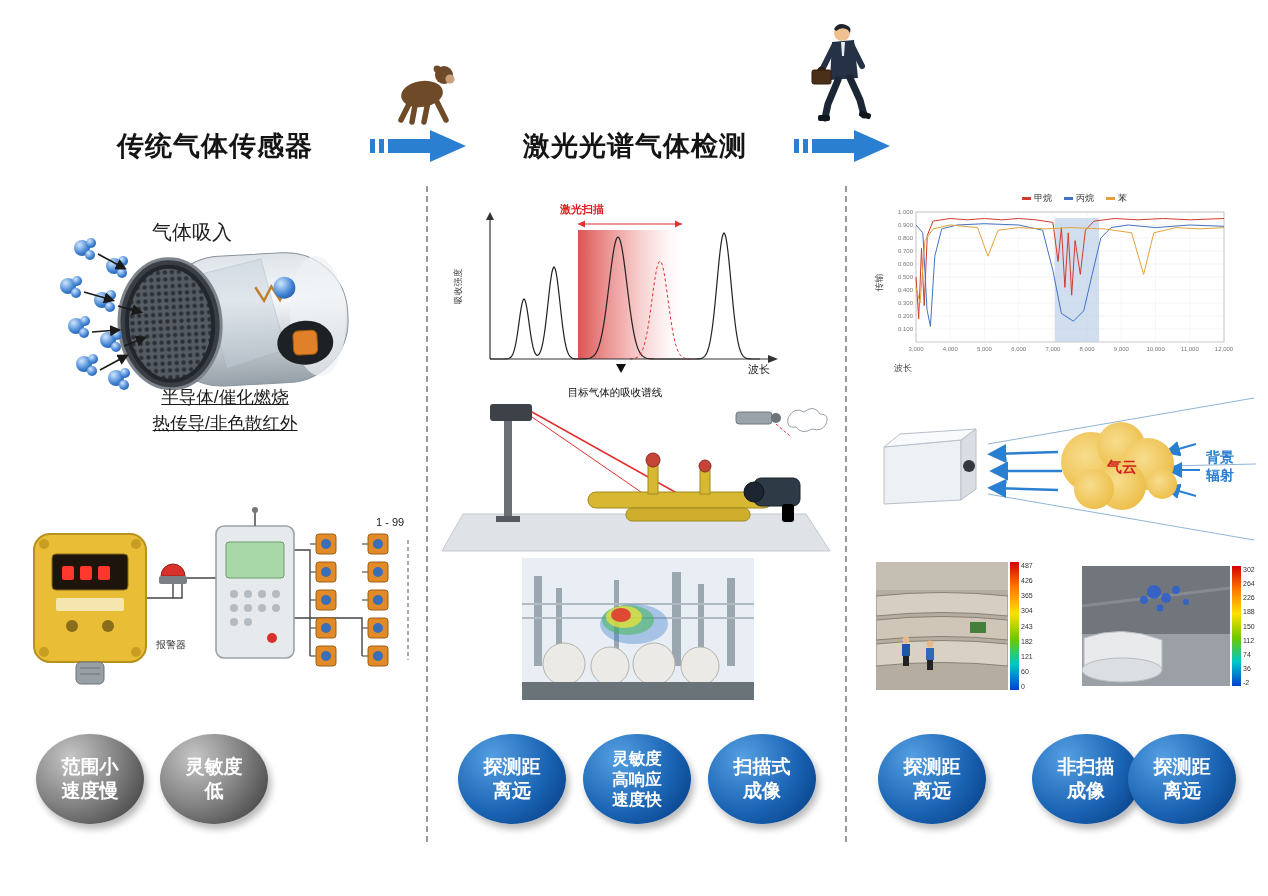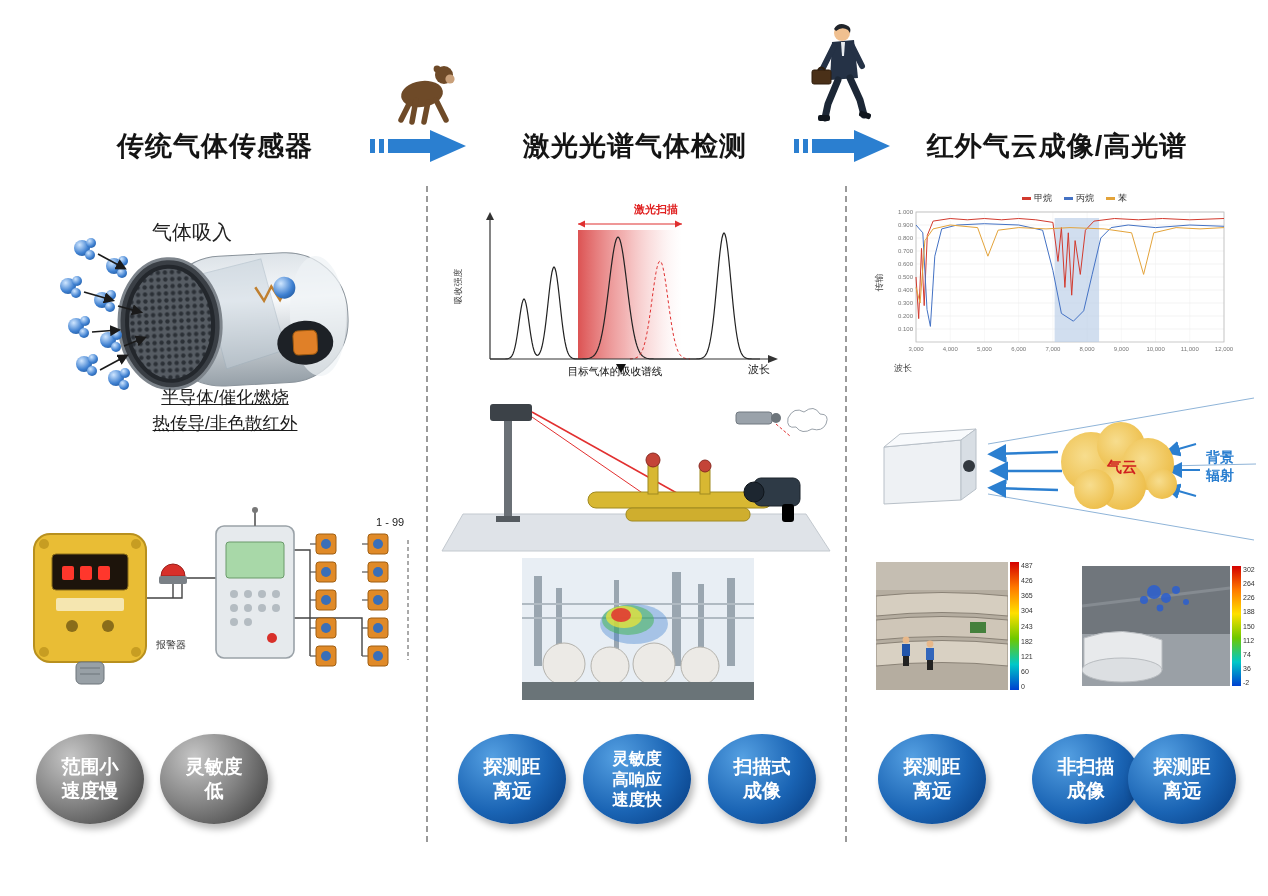--- a/index.html
+++ b/index.html
@@ -11,42 +11,41 @@
   .small-label{position:absolute;font-size:20px;color:#222;}
   .tech-text{position:absolute;font-size:17.5px;line-height:1.5;text-align:center;white-space:pre-line;color:#1a1a1a;}
   .badge{position:absolute;width:108px;height:90px;border-radius:50%;display:flex;align-items:center;justify-content:center;
          text-align:center;color:#fff;font-weight:bold;font-size:19px;line-height:1.25;white-space:pre-line;
          box-shadow:3px 5px 7px rgba(0,0,0,.28);}
   .badge.gray{background:radial-gradient(circle at 32% 26%,#c6c6c6,#838383 48%,#454545 88%);}
   .badge.blue{background:radial-gradient(circle at 32% 26%,#55a0e2,#1a64b4 55%,#083f85 92%);}
   .badge.lines3{font-size:16.5px;}
   .chart-wrap{position:absolute;background:#fff;}
   .chart-overlay{position:absolute;pointer-events:none;}
-  .laser-scan-label{color:#e02020;font-weight:bold;font-size:11px;text-align:right;}
+  .laser-scan-label{color:#e02020;font-weight:bold;font-size:11px;text-align:left;}
   .axis-label{font-size:11px;color:#222;}
   .axis-label-small{font-size:9px;color:#444;}
   .rot{transform:rotate(-90deg);transform-origin:center;}
   .caption{font-size:10.5px;color:#111;text-align:center;}
   .legend-row{position:absolute;display:flex;gap:12px;align-items:center;font-size:9px;color:#333;justify-content:flex-end;}
   .legend-row .leg-item{display:flex;align-items:center;gap:3px;}
   .legend-row .sw{display:inline-block;width:9px;height:3px;}
   .thermal{position:absolute;display:flex;align-items:stretch;gap:2px;}
   .cbar{width:9px;height:100%;}
   .cbar.rainbow{background:linear-gradient(180deg,#d40000,#ff7a00,#ffe000,#6ec800,#00c8c8,#0040d0);}
   .cticks{display:flex;flex-direction:column;justify-content:space-between;font-size:7px;color:#333;line-height:1;width:22px;}
   .bgrad-label{position:absolute;color:#2b7fd0;font-weight:bold;font-size:14px;white-space:pre-line;text-align:center;line-height:1.3;}
 </style>
 </head>
 <body>
 
 <div class="canvas">
 
   <div class="col-title" style="left:95px;top:128px;width:240px;">传统气体传感器</div>
   <div class="col-title" style="left:510px;top:128px;width:250px;">激光光谱气体检测</div>
-  <div class="col-title" style="left:918px;top:128px;width:278px;">红外气云成像/高光谱</div>
 
   <svg class="abs" style="left:388px;top:60px;" width="74" height="66" viewBox="0 0 74 66">
     <g fill="#6e4a28" stroke="none">
       <ellipse cx="34" cy="34" rx="21" ry="13" transform="rotate(-8 34 34)"></ellipse>
       <circle cx="56" cy="15" r="9"></circle>
       <circle cx="49" cy="9" r="3.4"></circle>
       <circle cx="62" cy="19" r="4.6" fill="#c9a07a"></circle>
     </g>
     <g stroke="#6e4a28" stroke-width="5.5" stroke-linecap="round" fill="none">
       <path d="M48 40 L58 60"></path>
@@ -280,21 +279,21 @@
         <path d="M 42 157 L 42 157.0 L 43 157.0 L 44 157.0 L 45 157.0 L 46 157.0 L 47 157.0 L 48 157.0 L 49 157.0 L 50 157.0 L 51 157.0 L 52 157.0 L 53 157.0 L 54 157.0 L 55 157.0 L 56 157.0 L 57 157.0 L 58 156.9 L 59 156.8 L 60 156.6 L 61 156.3 L 62 155.8 L 63 155.0 L 64 153.6 L 65 151.7 L 66 148.9 L 67 145.1 L 68 140.3 L 69 134.5 L 70 127.8 L 71 120.6 L 72 113.4 L 73 106.9 L 74 101.6 L 75 98.2 L 76 97.0 L 77 98.2 L 78 101.6 L 79 106.9 L 80 113.4 L 81 120.6 L 82 127.8 L 83 134.4 L 84 140.2 L 85 144.9 L 86 148.5 L 87 151.1 L 88 152.6 L 89 153.3 L 90 153.2 L 91 152.3 L 92 150.6 L 93 148.0 L 94 144.5 L 95 139.8 L 96 134.0 L 97 127.1 L 98 119.2 L 99 110.4 L 100 101.2 L 101 92.0 L 102 83.3 L 103 75.8 L 104 70.0 L 105 66.3 L 106 65.0 L 107 66.3 L 108 70.0 L 109 75.8 L 110 83.3 L 111 92.0 L 112 101.2 L 113 110.4 L 114 119.2 L 115 127.1 L 116 134.1 L 117 139.9 L 118 144.5 L 119 148.2 L 120 151.0 L 121 153.0 L 122 154.4 L 123 155.3 L 124 156.0 L 125 156.4 L 126 156.6 L 127 156.8 L 128 156.9 L 129 156.9 L 130 157.0 L 131 157.0 L 132 157.0 L 133 157.0 L 134 157.0 L 135 156.9 L 136 156.9 L 137 156.9 L 138 156.8 L 139 156.7 L 140 156.5 L 141 156.3 L 142 156.0 L 143 155.6 L 144 155.1 L 145 154.4 L 146 153.5 L 147 152.3 L 148 150.9 L 149 149.0 L 150 146.7 L 151 143.9 L 152 140.5 L 153 136.5 L 154 131.9 L 155 126.6 L 156 120.6 L 157 114.0 L 158 106.8 L 159 99.2 L 160 91.2 L 161 83.0 L 162 74.8 L 163 66.8 L 164 59.3 L 165 52.4 L 166 46.5 L 167 41.6 L 168 38.0 L 169 35.8 L 170 35.0 L 171 35.8 L 172 38.0 L 173 41.6 L 174 46.5 L 175 52.4 L 176 59.3 L 177 66.8 L 178 74.8 L 179 83.0 L 180 91.2 L 181 99.2 L 182 106.8 L 183 114.0 L 184 120.6 L 185 126.6 L 186 131.9 L 187 136.5 L 188 140.5 L 189 143.9 L 190 146.7 L 191 149.0 L 192 150.9 L 193 152.3 L 194 153.5 L 195 154.4 L 196 155.1 L 197 155.6 L 198 156.0 L 199 156.3 L 200 156.5 L 201 156.7 L 202 156.8 L 203 156.9 L 204 156.9 L 205 156.9 L 206 157.0 L 207 157.0 L 208 157.0 L 209 157.0 L 210 157.0 L 211 157.0 L 212 157.0 L 213 157.0 L 214 157.0 L 215 157.0 L 216 157.0 L 217 157.0 L 218 157.0 L 219 157.0 L 220 157.0 L 221 157.0 L 222 157.0 L 223 157.0 L 224 157.0 L 225 157.0 L 226 157.0 L 227 157.0 L 228 157.0 L 229 157.0 L 230 157.0 L 231 157.0 L 232 157.0 L 233 157.0 L 234 157.0 L 235 157.0 L 236 157.0 L 237 157.0 L 238 157.0 L 239 157.0 L 240 157.0 L 241 157.0 L 242 157.0 L 243 157.0 L 244 157.0 L 245 157.0 L 246 157.0 L 247 157.0 L 248 157.0 L 249 156.9 L 250 156.9 L 251 156.8 L 252 156.6 L 253 156.4 L 254 156.1 L 255 155.6 L 256 154.9 L 257 153.8 L 258 152.4 L 259 150.4 L 260 147.8 L 261 144.3 L 262 139.9 L 263 134.5 L 264 128.0 L 265 120.3 L 266 111.6 L 267 101.9 L 268 91.4 L 269 80.6 L 270 69.7 L 271 59.4 L 272 50.0 L 273 42.1 L 274 36.0 L 275 32.3 L 276 31.0 L 277 32.3 L 278 36.0 L 279 42.1 L 280 50.0 L 281 59.4 L 282 69.7 L 283 80.6 L 284 91.4 L 285 101.9 L 286 111.6 L 287 120.3 L 288 128.0 L 289 134.5 L 290 139.9 L 291 144.3 L 292 147.8 L 293 150.4 L 294 152.4 L 295 153.8 L 296 154.9 L 297 155.6 L 298 156.1 L 299 156.4 L 300 156.6 L 301 156.8 L 302 156.9 L 303 156.9 L 304 157.0 L 305 157.0 L 306 157.0 L 307 157.0 L 308 157.0 L 309 157.0 L 310 157.0 L 311 157.0 L 312 157.0" fill="none" stroke="#222" stroke-width="1.2"></path>
         <path d="M 182 157 L 182 156.9 L 183 156.9 L 184 156.8 L 185 156.7 L 186 156.5 L 187 156.3 L 188 155.9 L 189 155.4 L 190 154.8 L 191 153.9 L 192 152.7 L 193 151.2 L 194 149.2 L 195 146.8 L 196 143.7 L 197 140.1 L 198 135.8 L 199 130.8 L 200 125.2 L 201 118.9 L 202 112.1 L 203 105.0 L 204 97.6 L 205 90.2 L 206 83.0 L 207 76.4 L 208 70.5 L 209 65.7 L 210 62.0 L 211 59.8 L 212 59.0 L 213 59.8 L 214 62.0 L 215 65.7 L 216 70.5 L 217 76.4 L 218 83.0 L 219 90.2 L 220 97.6 L 221 105.0 L 222 112.1 L 223 118.9 L 224 125.2 L 225 130.8 L 226 135.8 L 227 140.1 L 228 143.7 L 229 146.8 L 230 149.2 L 231 151.2 L 232 152.7 L 233 153.9 L 234 154.8 L 235 155.4 L 236 155.9 L 237 156.3 L 238 156.5 L 239 156.7 L 240 156.8 L 241 156.9 L 242 156.9" fill="none" stroke="#e03030" stroke-width="1" stroke-dasharray="3 2.5"></path>
         <line x1="42" y1="157" x2="322" y2="157" stroke="#333" stroke-width="1.2"></line>
         <polygon points="330,157 320,153 320,161" fill="#333"></polygon>
         <line x1="42" y1="157" x2="42" y2="16" stroke="#333" stroke-width="1.2"></line>
         <polygon points="42,10 38,18 46,18" fill="#333"></polygon>
         <polygon points="168,162 178,162 173,171" fill="#111"></polygon>
       </svg>
     <div class="chart-overlay axis-label" style="left:300px;top:160px;">波长</div>
     <div class="chart-overlay axis-label-small rot" style="left:-8px;top:78px;">吸收强度</div>
-    <div class="chart-overlay caption" style="left:60px;top:163px;width:214px;">目标气体的吸收谱线</div>
+    <div class="chart-overlay caption" style="left:60px;top:184px;width:214px;">目标气体的吸收谱线</div>
   </div>
 
   <svg class="abs" style="left:438px;top:396px;" width="398" height="160" viewBox="0 0 398 160">
     <path d="M25 118 L368 118 L392 155 L4 155 Z" fill="#dfe3e8" stroke="#c3c9cf"></path>
     <rect x="66" y="20" width="8" height="102" fill="#6a7076"></rect>
     <rect x="52" y="8" width="42" height="17" rx="3" fill="#3c4248"></rect>
     <rect x="58" y="120" width="24" height="6" fill="#555b60"></rect>
     <line x1="94" y1="16" x2="262" y2="110" stroke="#e23030" stroke-width="1.5"></line>
     <line x1="94" y1="21" x2="232" y2="116" stroke="#e23030" stroke-width="1"></line>
     <g>

